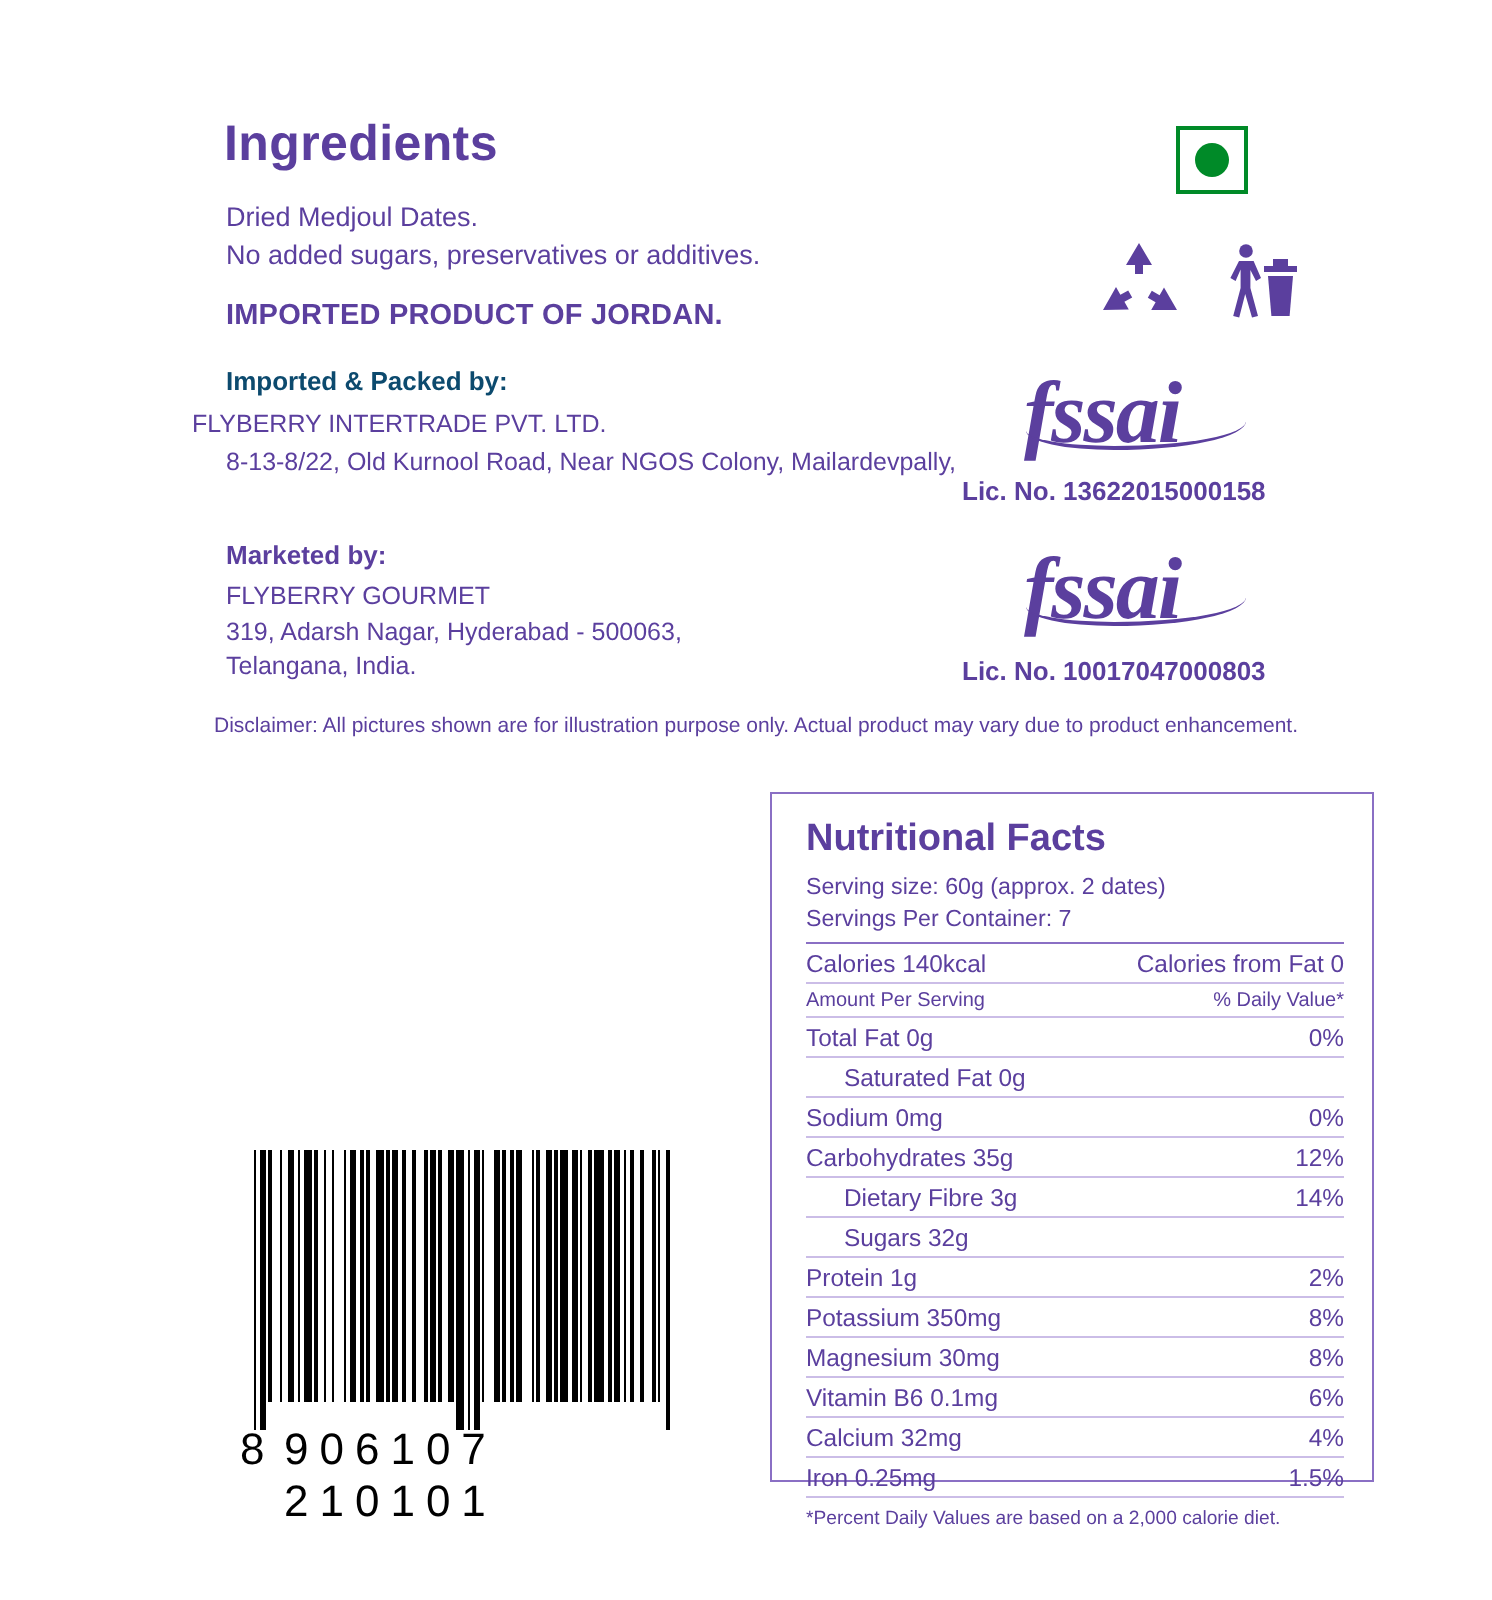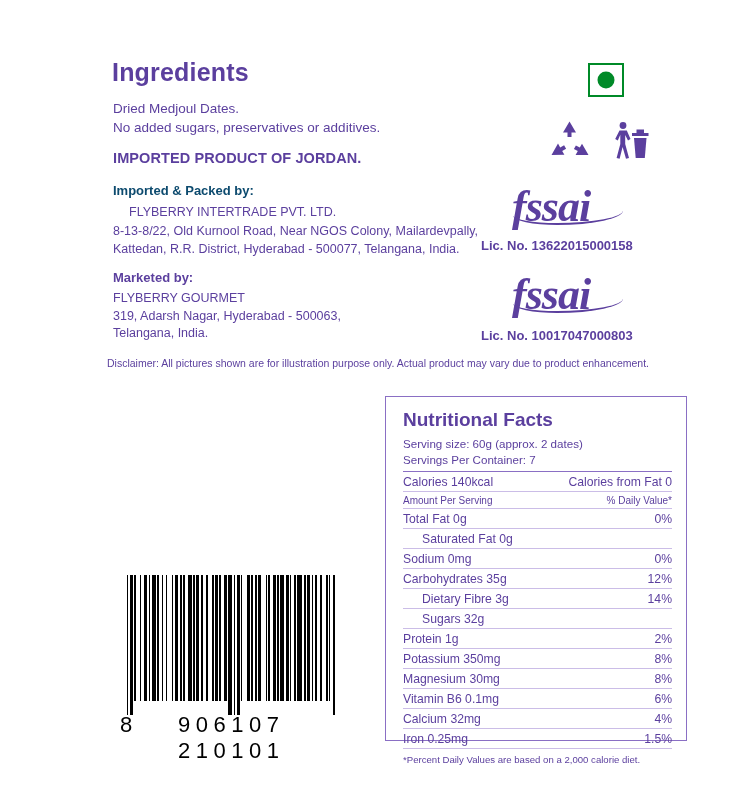--- a/index.html
+++ b/index.html
@@ -57,21 +57,21 @@
   .imported-by-head {
     position: absolute;
     left: 113px;
     top: 183px;
     font-size: 13px;
     font-weight: bold;
     color: #0c4a6e;
   }
   .imported-company {
     position: absolute;
-    left: 129px;
+    left: 96px;
     top: 205px;
     font-size: 12.5px;
     color: #5b3f9e;
   }
   .imported-addr1 {
     position: absolute;
     left: 113px;
     top: 224px;
     font-size: 12.5px;
     color: #5b3f9e;
@@ -279,37 +279,35 @@
     font-size: 22px;
     color: #000;
   }
   .bc-rest {
     position: absolute;
     left: 22px;
     top: 137px;
     font-size: 22px;
     letter-spacing: 5.5px;
     color: #000;
-    margin-left: 36px;
   }
 </style>
 </head>
 <body>
 
 <div class="page">
 
   <div class="ingredients-title">Ingredients</div>
   <div class="ing-line1">Dried Medjoul Dates.</div>
   <div class="ing-line2">No added sugars, preservatives or additives.</div>
   <div class="imported-of">IMPORTED PRODUCT OF JORDAN.</div>
 
   <div class="imported-by-head">Imported &amp; Packed by:</div>
   <div class="imported-company">FLYBERRY INTERTRADE PVT. LTD.</div>
   <div class="imported-addr1">8-13-8/22, Old Kurnool Road, Near NGOS Colony, Mailardevpally,</div>
-  <div class="imported-addr2">Kattedan, R.R. District, Hyderabad - 500077, Telangana, India.</div>
 
   <div class="marketed-head">Marketed by:</div>
   <div class="marketed-company">FLYBERRY GOURMET</div>
   <div class="marketed-addr1">319, Adarsh Nagar, Hyderabad - 500063,</div>
   <div class="marketed-addr2">Telangana, India.</div>
 
   <div class="disclaimer">Disclaimer: All pictures shown are for illustration purpose only.  Actual product may vary due to product enhancement.</div>
 
   <div class="veg-mark">
     <div class="veg-dot"></div>

